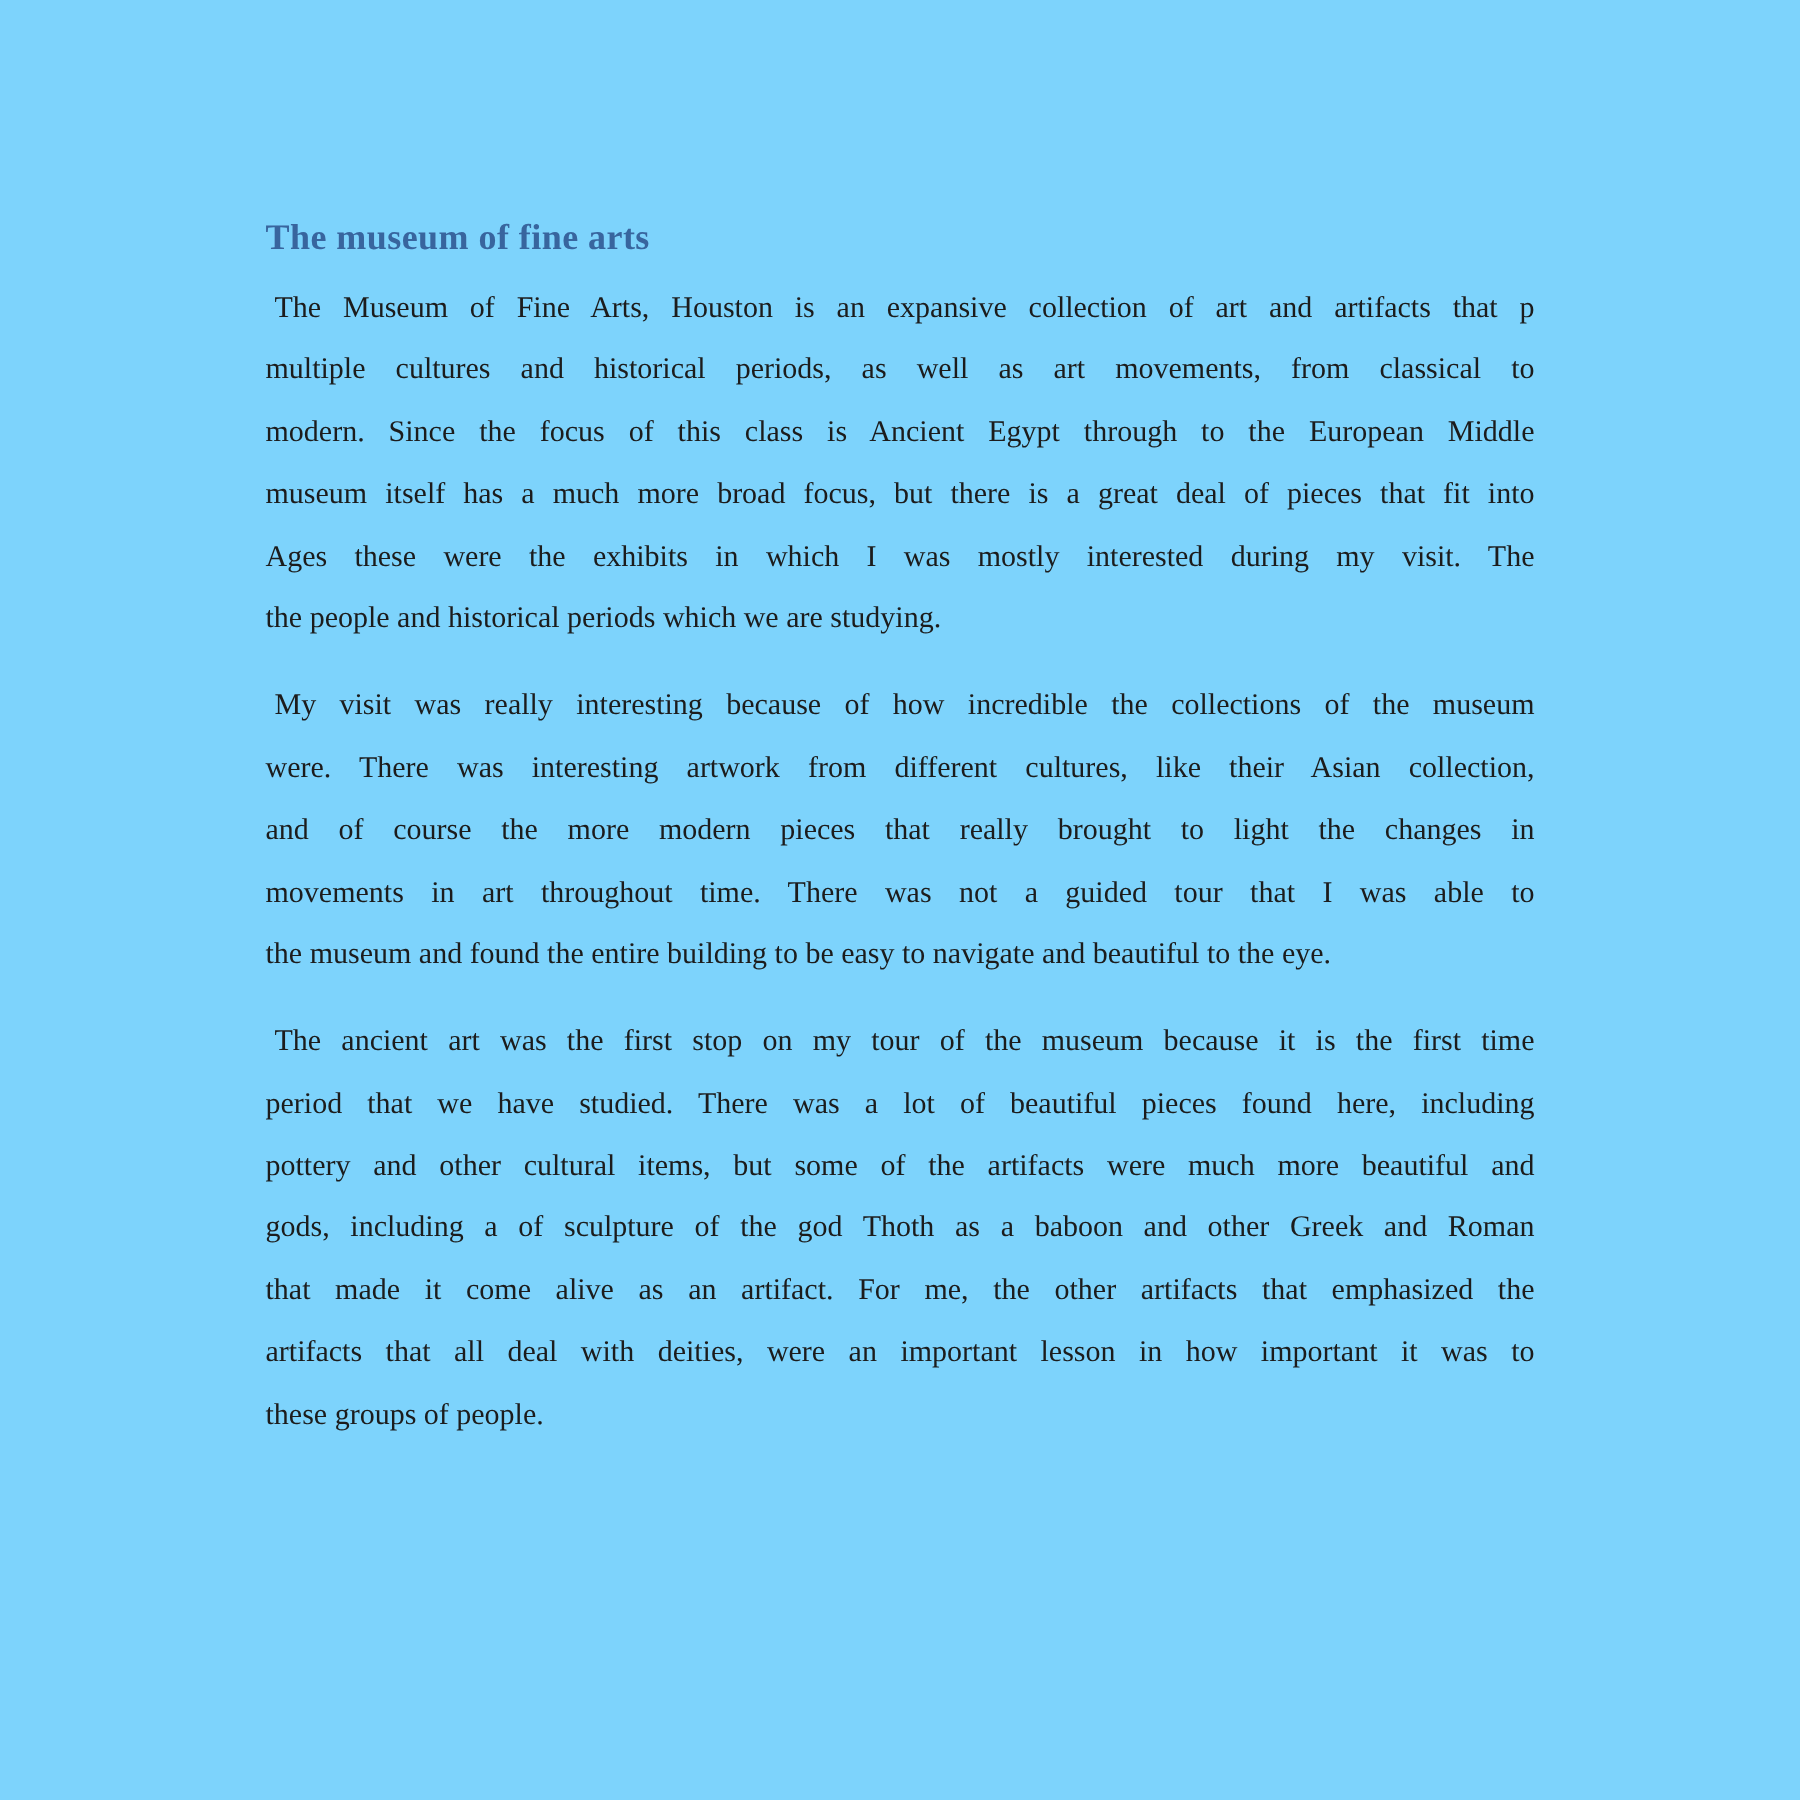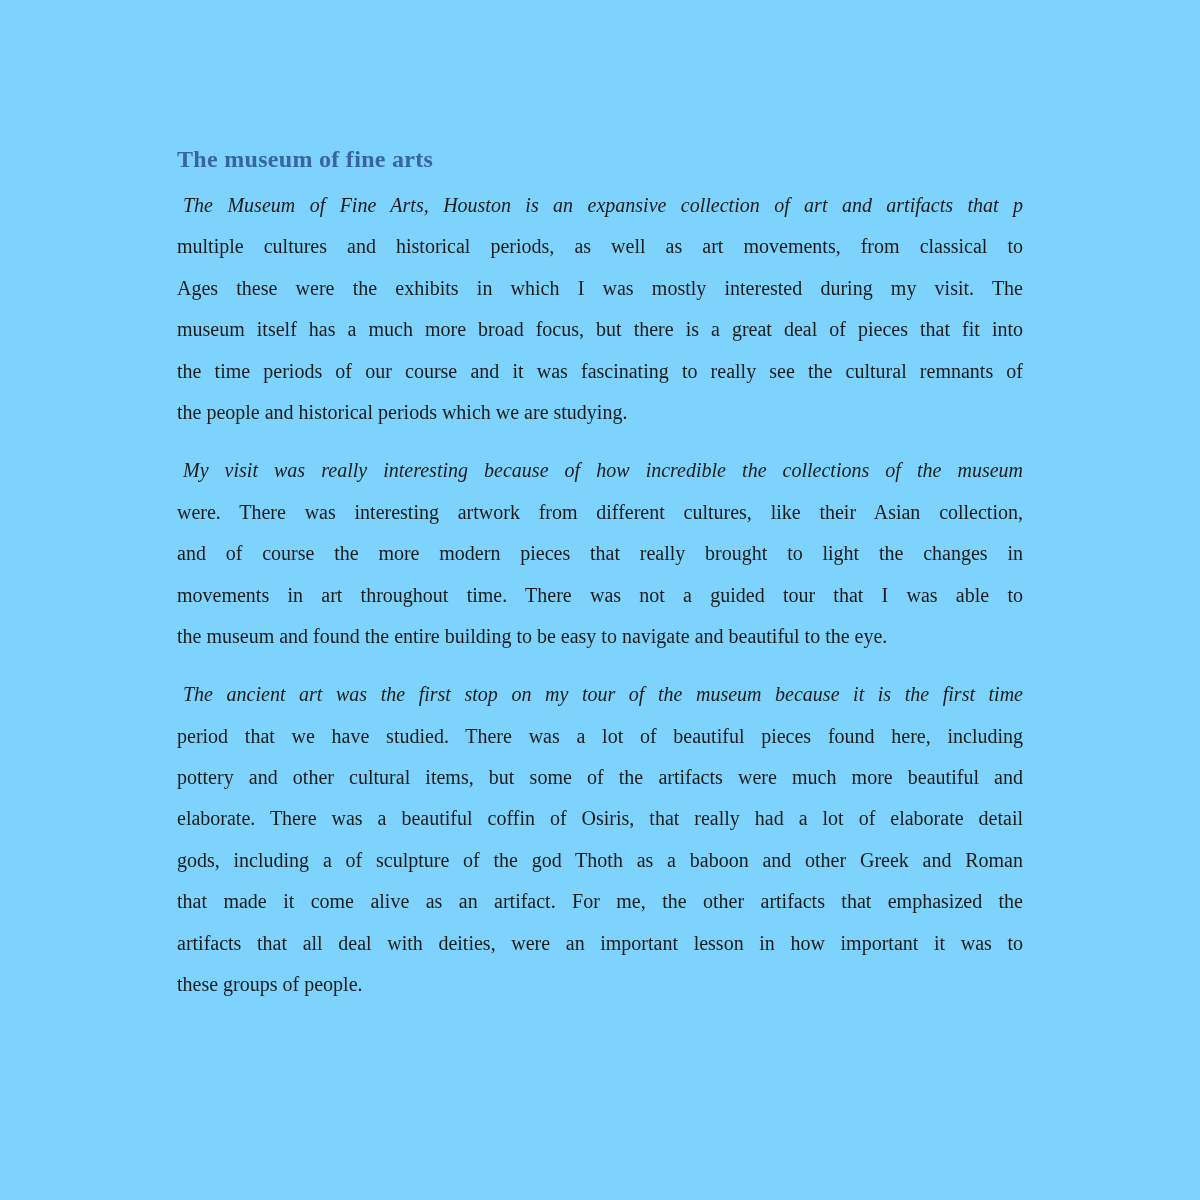--- a/index.html
+++ b/index.html
@@ -41,50 +41,48 @@
     text-align-last: justify;
     overflow: visible;
     white-space: normal;
   }
   .line.last-line {
     text-align: left;
     text-align-last: left;
   }
   .paragraph .line:first-child {
     padding-left: 6px;
-    font-style: italic;
   }
 </style>
 </head>
 <body>
 
 <div class="page">
   <div class="content">
     <h1 class="doc-title" style="color: rgb(56, 101, 158);">The museum of fine arts</h1>
     <div>
         <div class="paragraph">
           <div class="line">The Museum of Fine Arts, Houston is an expansive collection of art and artifacts that p</div>
           <div class="line">multiple cultures and historical periods, as well as art movements, from classical to</div>
+          <div class="line">modern. Since the focus of this class is Ancient Egypt through to the European Middle</div>
+          <div class="line">museum itself has a much more broad focus, but there is a great deal of pieces that fit into</div>
           <div class="line">Ages these were the exhibits in which I was mostly interested during my visit. The</div>
-          <div class="line">museum itself has a much more broad focus, but there is a great deal of pieces that fit into</div>
-          <div class="line">the time periods of our course and it was fascinating to really see the cultural remnants of</div>
           <div class="line last-line">the people and historical periods which we are studying.</div>
         </div>
         <div class="paragraph">
           <div class="line">My visit was really interesting because of how incredible the collections of the museum</div>
           <div class="line">were. There was interesting artwork from different cultures, like their Asian collection,</div>
           <div class="line">and of course the more modern pieces that really brought to light the changes in</div>
           <div class="line">movements in art throughout time. There was not a guided tour that I was able to</div>
           <div class="line last-line">the museum and found the entire building to be easy to navigate and beautiful to the eye.</div>
         </div>
         <div class="paragraph">
           <div class="line">The ancient art was the first stop on my tour of the museum because it is the first time</div>
           <div class="line">period that we have studied. There was a lot of beautiful pieces found here, including</div>
           <div class="line">pottery and other cultural items, but some of the artifacts were much more beautiful and</div>
-          <div class="line">elaborate. There was a beautiful coffin of Osiris, that really had a lot of elaborate detail</div>
           <div class="line">gods, including a of sculpture of the god Thoth as a baboon and other Greek and Roman</div>
           <div class="line">that made it come alive as an artifact. For me, the other artifacts that emphasized the</div>
           <div class="line">artifacts that all deal with deities, were an important lesson in how important it was to</div>
           <div class="line last-line">these groups of people.</div>
         </div>
       </div>
   </div>
 </div>
 
 </body></html>

